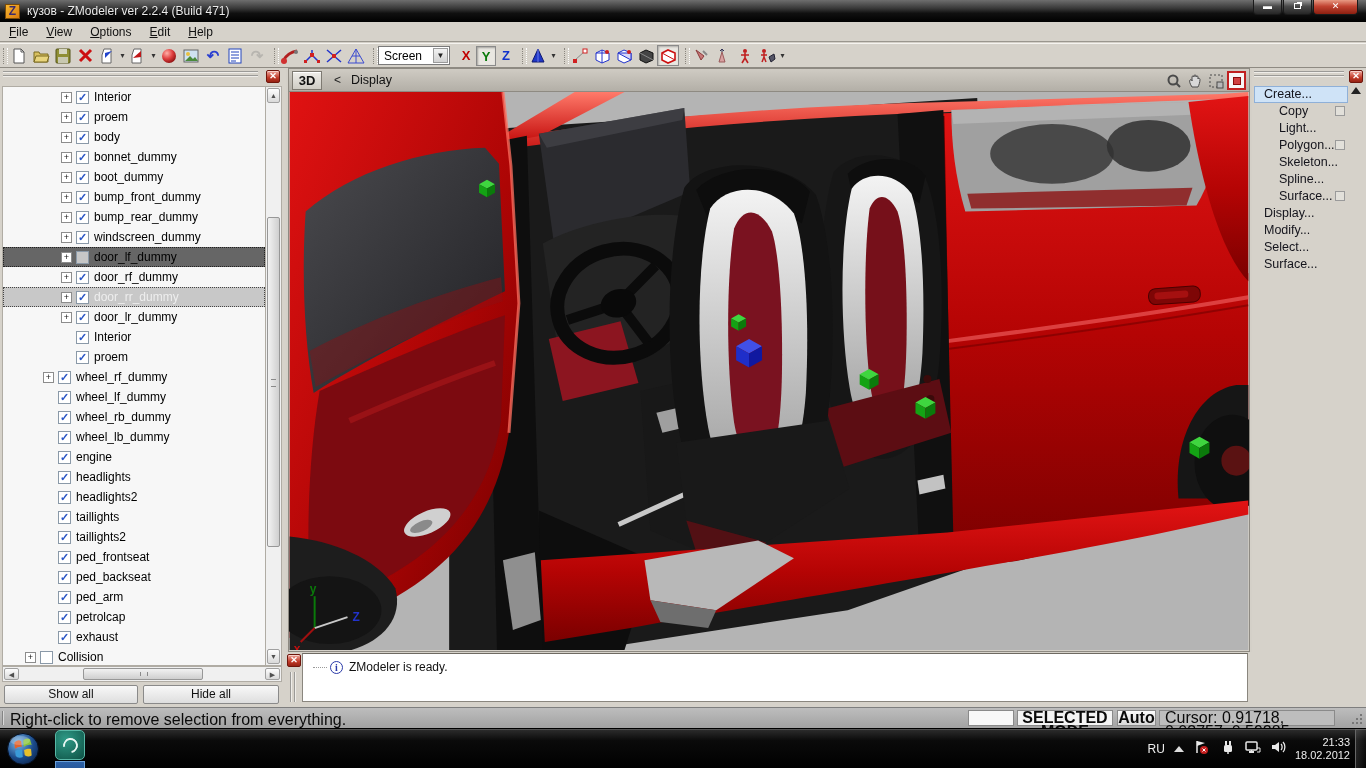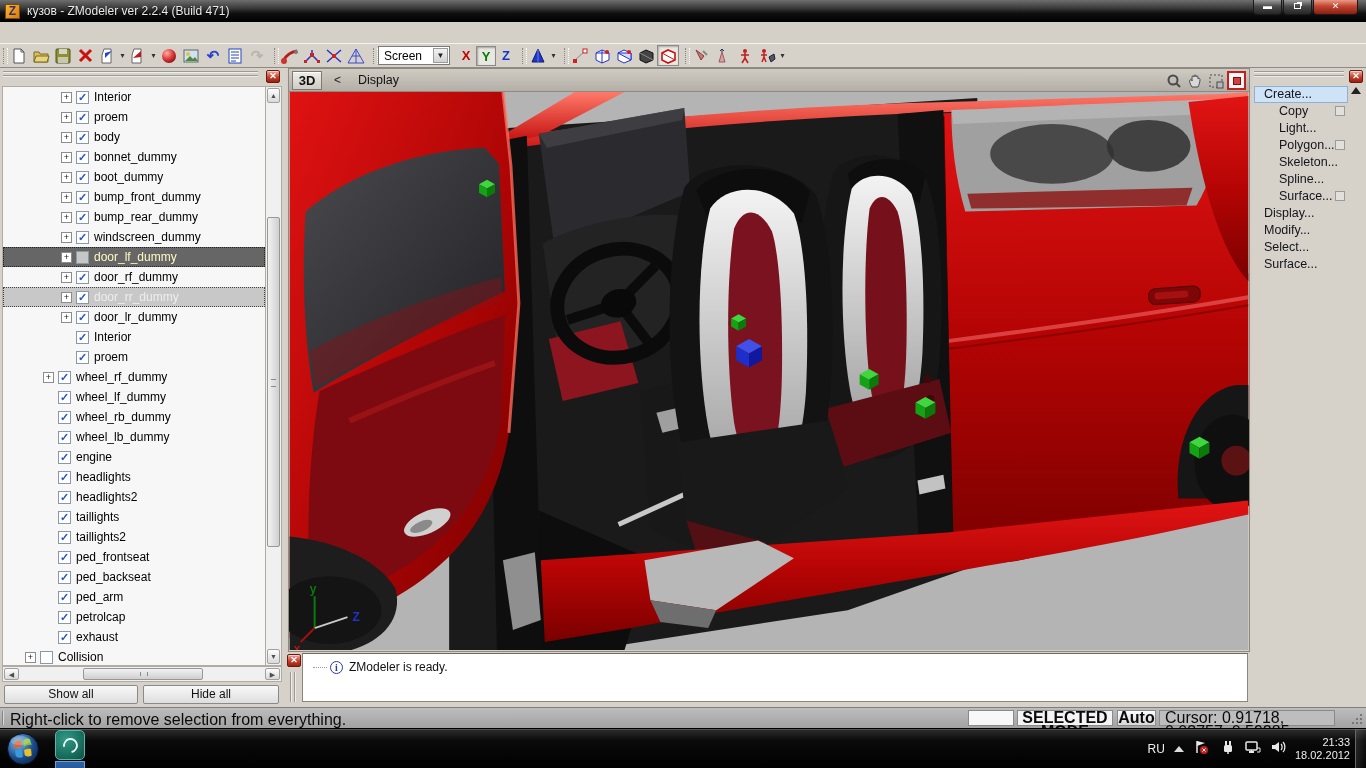--- a/index.html
+++ b/index.html
@@ -53,21 +53,21 @@
     border-top:2px groove #efede9; }
   .grip-h::after { content:""; display:block; margin-top:2px; border-top:2px groove #efede9; }
   .panel-close { position:absolute; width:14px; height:13px; background:linear-gradient(#f0a89e,#c23a28 60%,#962214);
     border:1px solid #70160c; border-radius:2px; color:#fff; font-size:9px; font-weight:bold; line-height:11px;
     text-align:center; box-shadow:inset 0 1px 0 rgba(255,255,255,.5); }
   #lp-close { left:266px; top:2px; }
   #tree { position:absolute; left:2px; top:18px; width:263px; height:580px; background:#f7f7f7;
     border:1px solid #b0aca4; border-right:none; overflow:hidden; }
   .tree-row { height:20px; display:flex; align-items:center; font-size:12px; color:#000; white-space:nowrap; }
   .tree-row.sel-dark { background:#666; outline:1px dotted #222; outline-offset:-1px; }
-  .tree-row.sel-dark .t-label { color:#fef9c3; }
+  .tree-row.sel-dark .t-label { color:#000000; }
   .tree-row.sel-light { background:#c8c8c8; outline:1px dotted #444; outline-offset:-1px; }
   .tree-row.sel-light .t-label { color:#eee; }
   .t-expand { width:11px; height:11px; border:1px solid #8c8c8c; background:#fff; font-size:9px; line-height:9px;
     text-align:center; color:#222; margin-right:4px; flex:0 0 11px; }
   .t-expand.hidden { visibility:hidden; }
   .t-check { width:13px; height:13px; border:1px solid #8a99a8; background:#fff; margin-right:5px;
     font-size:11px; line-height:11px; text-align:center; color:#2b56c6; font-weight:bold; flex:0 0 13px; }
   .t-check.dim { background:#c6c6c6; }
   
   #tree-vsb { position:absolute; left:265px; top:18px; width:17px; height:580px; background:#f0f0f0;
@@ -94,21 +94,21 @@
   #btn-show { left:4px; width:134px; } #btn-hide { left:143px; width:136px; }
 
   
   #viewport { position:absolute; left:288px; top:68px; width:962px; height:712px; }
   #vp-header { position:absolute; left:0; top:0; width:962px; height:24px;
     background:linear-gradient(#cfcbc3,#b3afa7); border:1px solid #8e8a82; display:flex; align-items:center; }
   #vp-3d { width:30px; height:19px; margin-left:3px; background:linear-gradient(#efede9,#cfccc4);
     border:1px solid #7e7a72; box-shadow:inset 0 1px 0 #fff; font-weight:bold; font-size:13px;
     text-align:center; line-height:18px; color:#111; }
   #vp-back { margin-left:12px; font-size:12px; color:#222; }
-  #vp-title { margin-left:17px; font-size:12.5px; color:#111; }
+  #vp-title { margin-left:10px; font-size:12.5px; color:#111; }
   #vp-tools { position:absolute; right:3px; top:2px; display:flex; gap:2px; }
   .vp-tool { width:19px; height:19px; display:flex; align-items:center; justify-content:center; }
   .vp-tool.red-toggle { border:2px solid #c02020; background:#f6f6f6; }
   .red-inner { width:8px; height:8px; background:#d04040; border:1px solid #8a0a0a; }
   #vp-canvas { position:absolute; left:0; top:24px; width:962px; height:560px; border:1px solid #8e8a82;
     border-top:none; }
 
   
   #right-panel { position:absolute; left:1252px; top:68px; width:114px; height:639px; background:#d6d2ca; }
   #rp-close { left:97px; top:2px; }
@@ -209,20 +209,27 @@
   <div id="titlebar">
     <div id="app-icon">Z</div>
     <div id="window-title">кузов - ZModeler ver 2.2.4 (Build 471)</div>
     <div id="win-btns">
       <div class="win-btn">▬</div>
       <div class="win-btn"><span class="restore-glyph"></span></div>
       <div class="win-btn close">✕</div>
     </div>
   </div>
 
+  <div id="menubar">
+      <div class="menu-item">File</div>
+      <div class="menu-item">View</div>
+      <div class="menu-item">Options</div>
+      <div class="menu-item">Edit</div>
+      <div class="menu-item">Help</div>
+    </div>
 
   <div id="toolbar">
     <div class="tb-group">
       <div class="tb-btn">
           <svg width="16" height="16">
             <path d="M3,1 h7 l3,3 v11 h-10 z" fill="#fff" stroke="#555"></path>
             <path d="M10,1 v3 h3" fill="none" stroke="#555"></path>
           </svg>
         </div>
       <div class="tb-btn">

